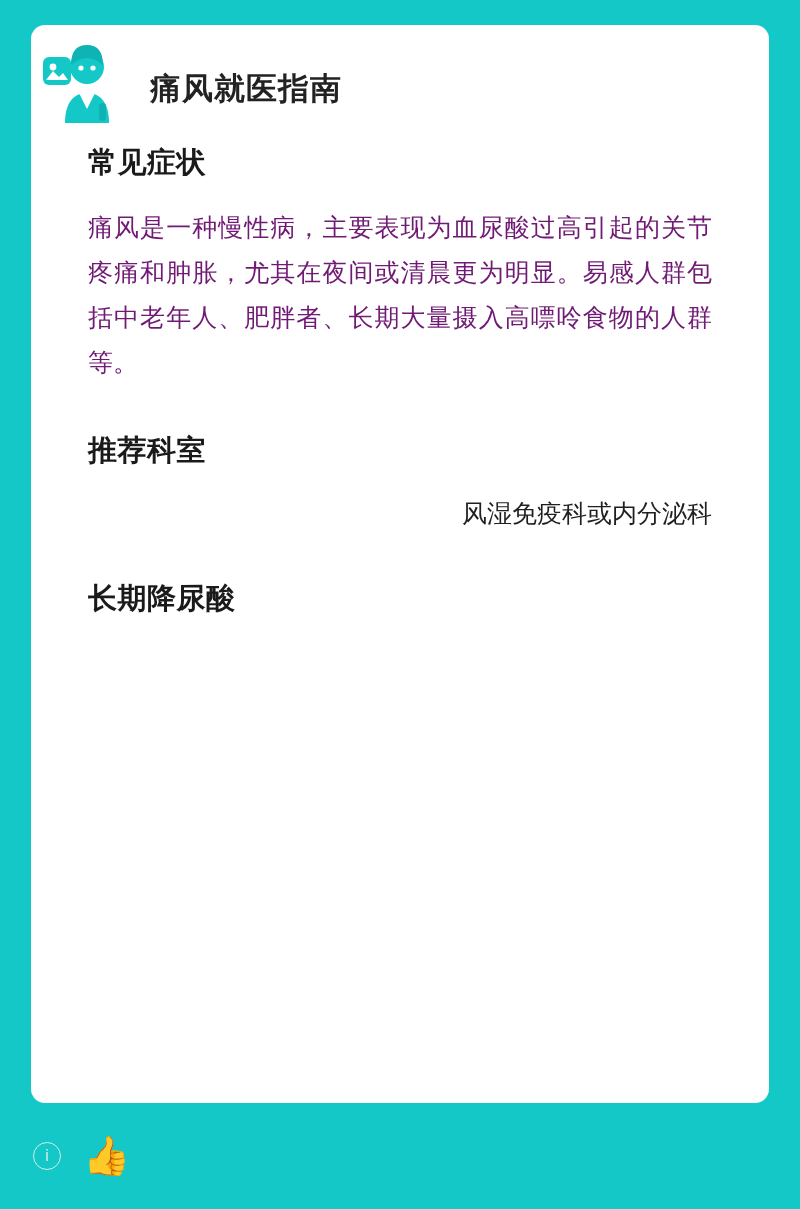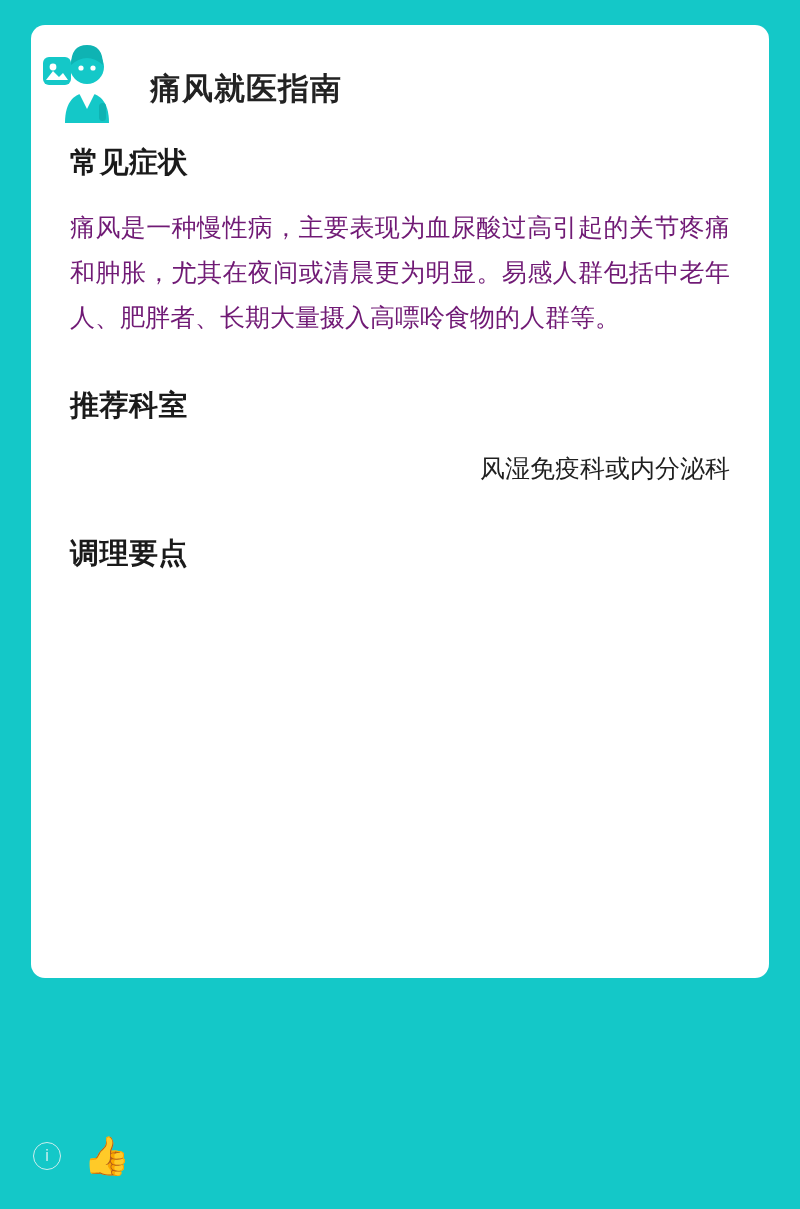--- a/index.html
+++ b/index.html
@@ -18,21 +18,21 @@
     width: 800px;
     height: 1209px;
     background: #14c8c8;
     box-sizing: border-box;
   }
   .card {
     position: absolute;
     left: 31px;
     top: 25px;
     width: 738px;
-    height: 953px;
+    height: 1078px;
     background: #ffffff;
     border-radius: 14px;
     box-sizing: border-box;
   }
   .header {
     position: relative;
     height: 90px;
   }
   .doctor-icon {
     position: absolute;
@@ -44,21 +44,21 @@
   .title {
     position: absolute;
     left: 119px;
     top: 43px;
     font-size: 31px;
     font-weight: bold;
     color: #222222;
     letter-spacing: 1px;
   }
   .content {
-    padding: 0 39px;
+    padding: 0 57px;
     margin-top: 28px;
   }
   h2.section-heading {
     font-size: 29px;
     font-weight: bold;
     color: #1a1a1a;
     margin: 0 0 22px 0;
     letter-spacing: 0.5px;
   }
   h2.section-heading.spaced {
@@ -154,21 +154,21 @@
     </div>
 
     <div class="content">
 
       <h2 class="section-heading">常见症状</h2>
       <p class="body-text">痛风是一种慢性病，主要表现为血尿酸过高引起的关节疼痛和肿胀，尤其在夜间或清晨更为明显。易感人群包括中老年人、肥胖者、长期大量摄入高嘌呤食物的人群等。</p>
 
       <h2 class="section-heading spaced">推荐科室</h2>
       <p class="simple-text">风湿免疫科或内分泌科</p>
 
-      <h2 class="section-heading spaced">调理要点</h2>
+      <h2 class="section-heading spaced">长期降尿酸</h2>
 
     </div>
   </div>
 
   <div class="footer">
     <div class="footer-icon">i</div>
     <div class="thumb">👍</div>
   </div>
 
 </div>

